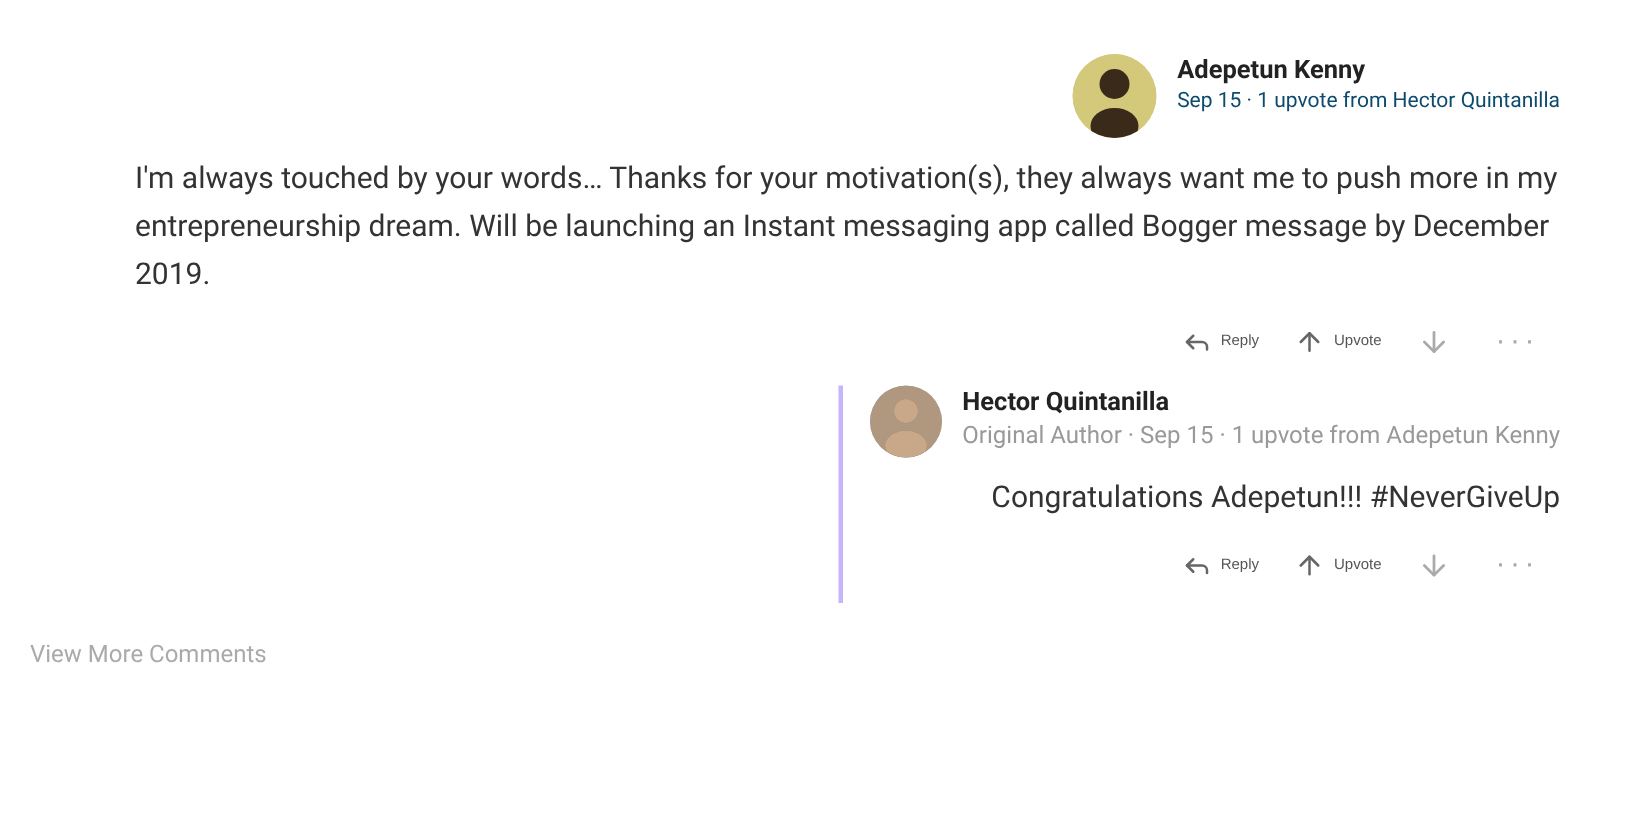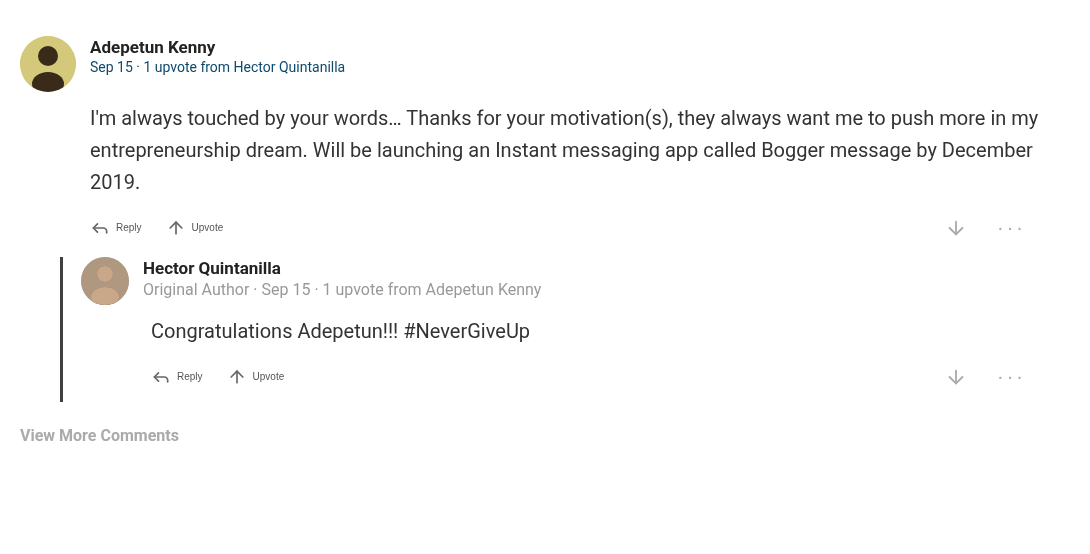--- a/index.html
+++ b/index.html
@@ -15,20 +15,21 @@
 
     .comment-section {
       max-width: 1020px;
       padding: 16px 0;
     }
 
     .comment {
       display: flex;
       flex-direction: column;
       margin-bottom: 8px;
+      align-items: flex-end;
     }
 
     .comment-header {
       display: flex;
       align-items: flex-start;
       gap: 14px;
       margin-bottom: 10px;
     }
 
     .avatar {
@@ -137,31 +138,30 @@
     .more-icon {
       color: #aaa;
       cursor: pointer;
       font-size: 18px;
       letter-spacing: 2px;
     }
 
     .reply-indent {
       margin-left: 40px;
       padding-left: 18px;
-      border-left: 3px solid #404040;
+      border-left: 3px solid #c4b5fd;
       margin-top: 12px;
     }
 
     .view-more {
       margin-top: 24px;
       font-size: 16px;
       color: #aaa;
       cursor: pointer;
       margin-left: 0;
-      font-weight: bold;
     }
 
     
     .reply-arrow {
       display: inline-block;
     }
     .upvote-arrow {
       display: inline-block;
     }
   </style>

